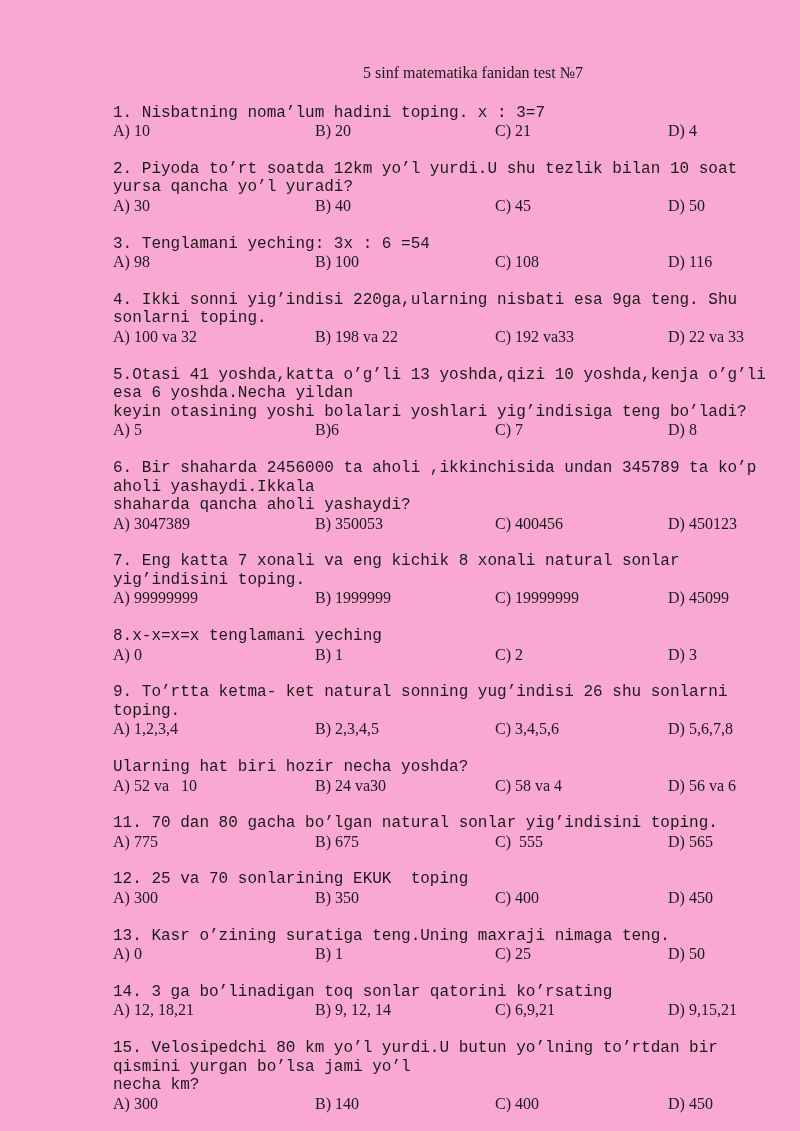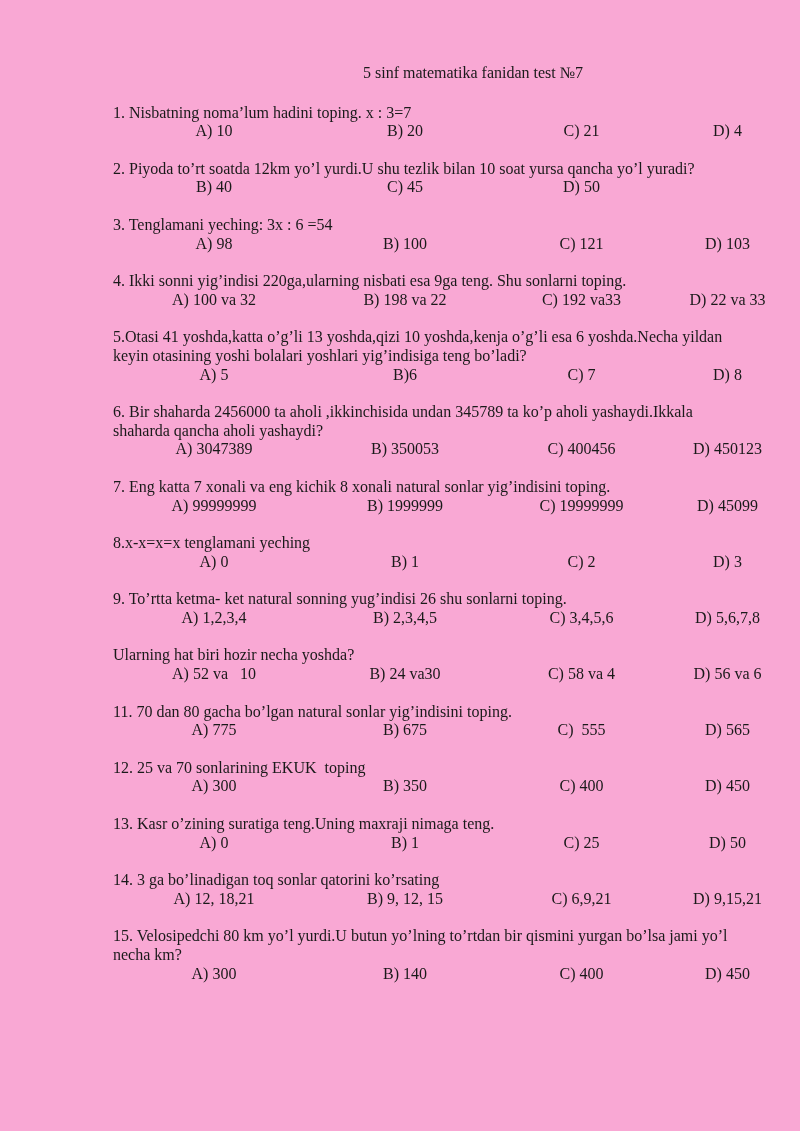--- a/index.html
+++ b/index.html
@@ -19,25 +19,24 @@
     padding: 64px 13px 40px 113px;
     background: #f9a8d4;
   }
   .doc-title {
     text-align: center;
     padding-left: 46px;
     margin-bottom: 21px;
     white-space: pre-wrap;
   }
   .question { margin-bottom: 19px; }
-  .qline { white-space: pre-wrap; }
+  .qline { white-space: pre-wrap; font-family: Liberation Mono, monospace; }
   .options {
     display: grid;
     grid-template-columns: 202px 180px 173px 1fr;
-    text-align: center;
   }
   .opt { white-space: pre; }
 </style>
 </head>
 <body style="color: rgb(26, 26, 26); background: rgb(254, 254, 254);">
 
 <div class="page">
   <div class="doc-title">5 sinf matematika fanidan test №7</div>
   <div id="questions">
   <div class="question">
@@ -50,35 +49,36 @@
       <span class="opt">C) 21</span>
       <span class="opt">D) 4</span>
     </div>
   </div>
 
   <div class="question">
     <div class="qtext">
           <div class="qline">2. Piyoda to’rt soatda 12km yo’l yurdi.U shu tezlik bilan 10 soat yursa qancha yo’l yuradi?</div>
         </div>
     <div class="options">
+      <span class="opt">A) 30</span>
       <span class="opt">B) 40</span>
       <span class="opt">C) 45</span>
       <span class="opt">D) 50</span>
     </div>
   </div>
 
   <div class="question">
     <div class="qtext">
           <div class="qline">3. Tenglamani yeching: 3x : 6 =54</div>
         </div>
     <div class="options">
       <span class="opt">A) 98</span>
       <span class="opt">B) 100</span>
-      <span class="opt">C) 121</span>
-      <span class="opt">D) 103</span>
+      <span class="opt">C) 108</span>
+      <span class="opt">D) 116</span>
     </div>
   </div>
 
   <div class="question">
     <div class="qtext">
           <div class="qline">4. Ikki sonni yig’indisi 220ga,ularning nisbati esa 9ga teng. Shu sonlarni toping.</div>
         </div>
     <div class="options">
       <span class="opt">A) 100 va 32</span>
       <span class="opt">B) 198 va 22</span>
@@ -196,21 +196,21 @@
       <span class="opt">D) 50</span>
     </div>
   </div>
 
   <div class="question">
     <div class="qtext">
           <div class="qline">14. 3 ga bo’linadigan toq sonlar qatorini ko’rsating</div>
         </div>
     <div class="options">
       <span class="opt">A) 12, 18,21</span>
-      <span class="opt">B) 9, 12, 15</span>
+      <span class="opt">B) 9, 12, 14</span>
       <span class="opt">C) 6,9,21</span>
       <span class="opt">D) 9,15,21</span>
     </div>
   </div>
 
   <div class="question">
     <div class="qtext">
           <div class="qline">15. Velosipedchi 80 km yo’l yurdi.U butun yo’lning to’rtdan bir qismini yurgan bo’lsa jami yo’l</div>
           <div class="qline">necha km?</div>
         </div>

